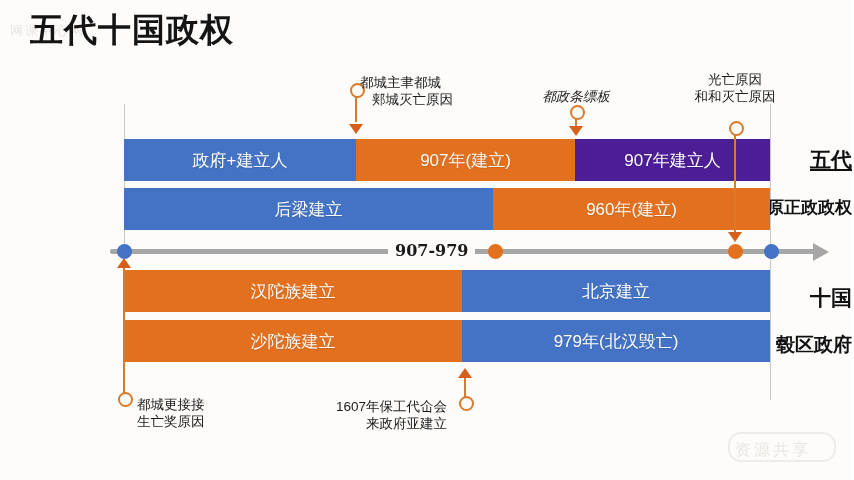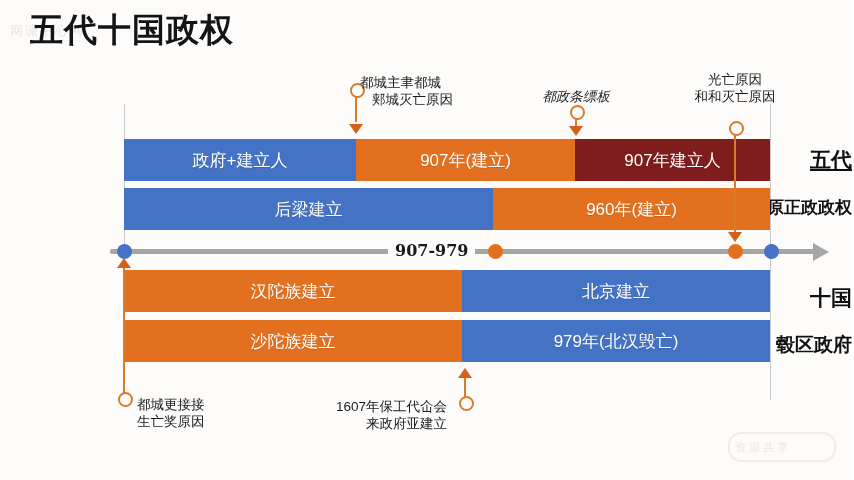--- a/index.html
+++ b/index.html
@@ -8,21 +8,21 @@
     background:#ffffff;
     font-family:"Liberation Sans","DejaVu Sans",sans-serif;
     overflow:hidden;
     position:relative;
   }
   #stage{position:absolute;left:0;top:0;width:852px;height:480px;background:#fdfcfb;}
 
   
   .wm{position:absolute;color:#e9e6e1;font-size:13px;letter-spacing:2px;user-select:none;}
   .wm-1{left:10px;top:22px;}
-  .wm-2{left:735px;top:440px;font-size:11px;letter-spacing:3px;}
+  .wm-2{left:735px;top:440px;font-size:16px;letter-spacing:3px;}
   .wm-box{position:absolute;left:728px;top:432px;width:104px;height:26px;border:2px solid #efece7;border-radius:13px;}
 
   
   .title{
     position:absolute;left:30px;top:8px;
     font-family:"DejaVu Serif","Liberation Serif",serif;
     font-weight:bold;font-size:33px;color:#141414;
     letter-spacing:1px;white-space:nowrap;
   }
 
@@ -87,21 +87,21 @@
   <div class="vline" style="left:770px;top:104px;height:296px;"></div>
 
   <div class="rowlabel" style="top:146px;font-size:21px;text-decoration:underline;">五代</div>
   <div class="rowlabel" style="top:196px;font-size:17px;">中原正政政权</div>
   <div class="rowlabel" style="top:284px;font-size:21px;">十国</div>
   <div class="rowlabel" style="top:332px;font-size:19px;">毂区政府</div>
 
   <div class="bar" style="left:124px;top:139px;width:646px;">
     <div class="seg" style="left:0px;width:232px;background:#4472C4;">政府+建立人</div>
     <div class="seg" style="left:232px;width:219px;background:#E2701E;">907年(建立)</div>
-    <div class="seg" style="left:451px;width:195px;background:#7f1d1d;">907年建立人</div>
+    <div class="seg" style="left:451px;width:195px;background:#4c1d95;">907年建立人</div>
   </div>
 
   <div class="bar" style="left:124px;top:188px;width:646px;">
     <div class="seg" style="left:0px;width:369px;background:#4472C4;">后梁建立</div>
     <div class="seg" style="left:369px;width:277px;background:#E2701E;">960年(建立)</div>
   </div>
 
   <div class="axis-line" style="left:110px;top:249px;width:705px;"></div>
   <div class="axis-head" style="left:813px;top:243px;"></div>
 

